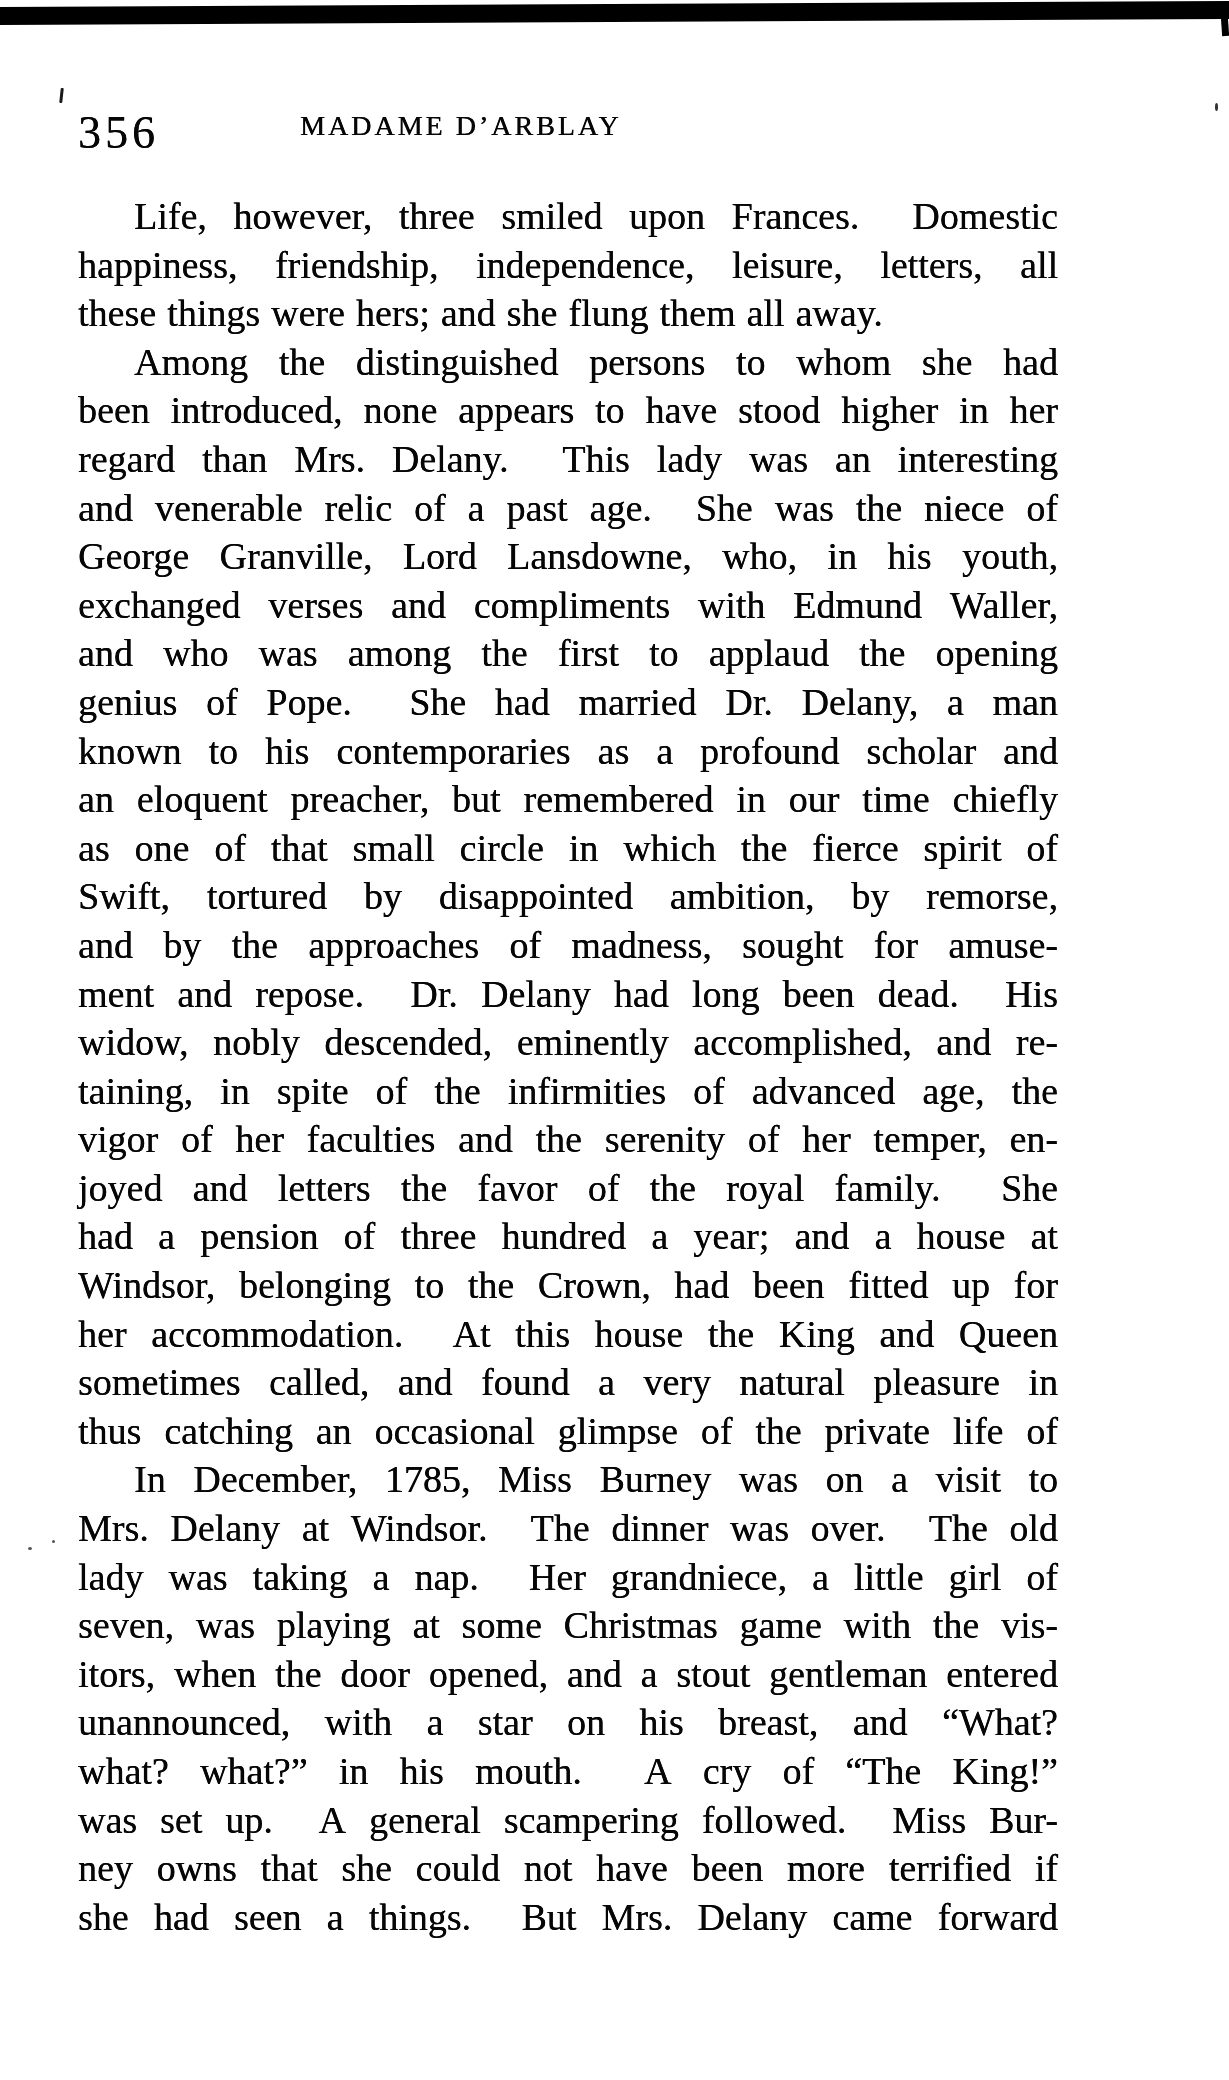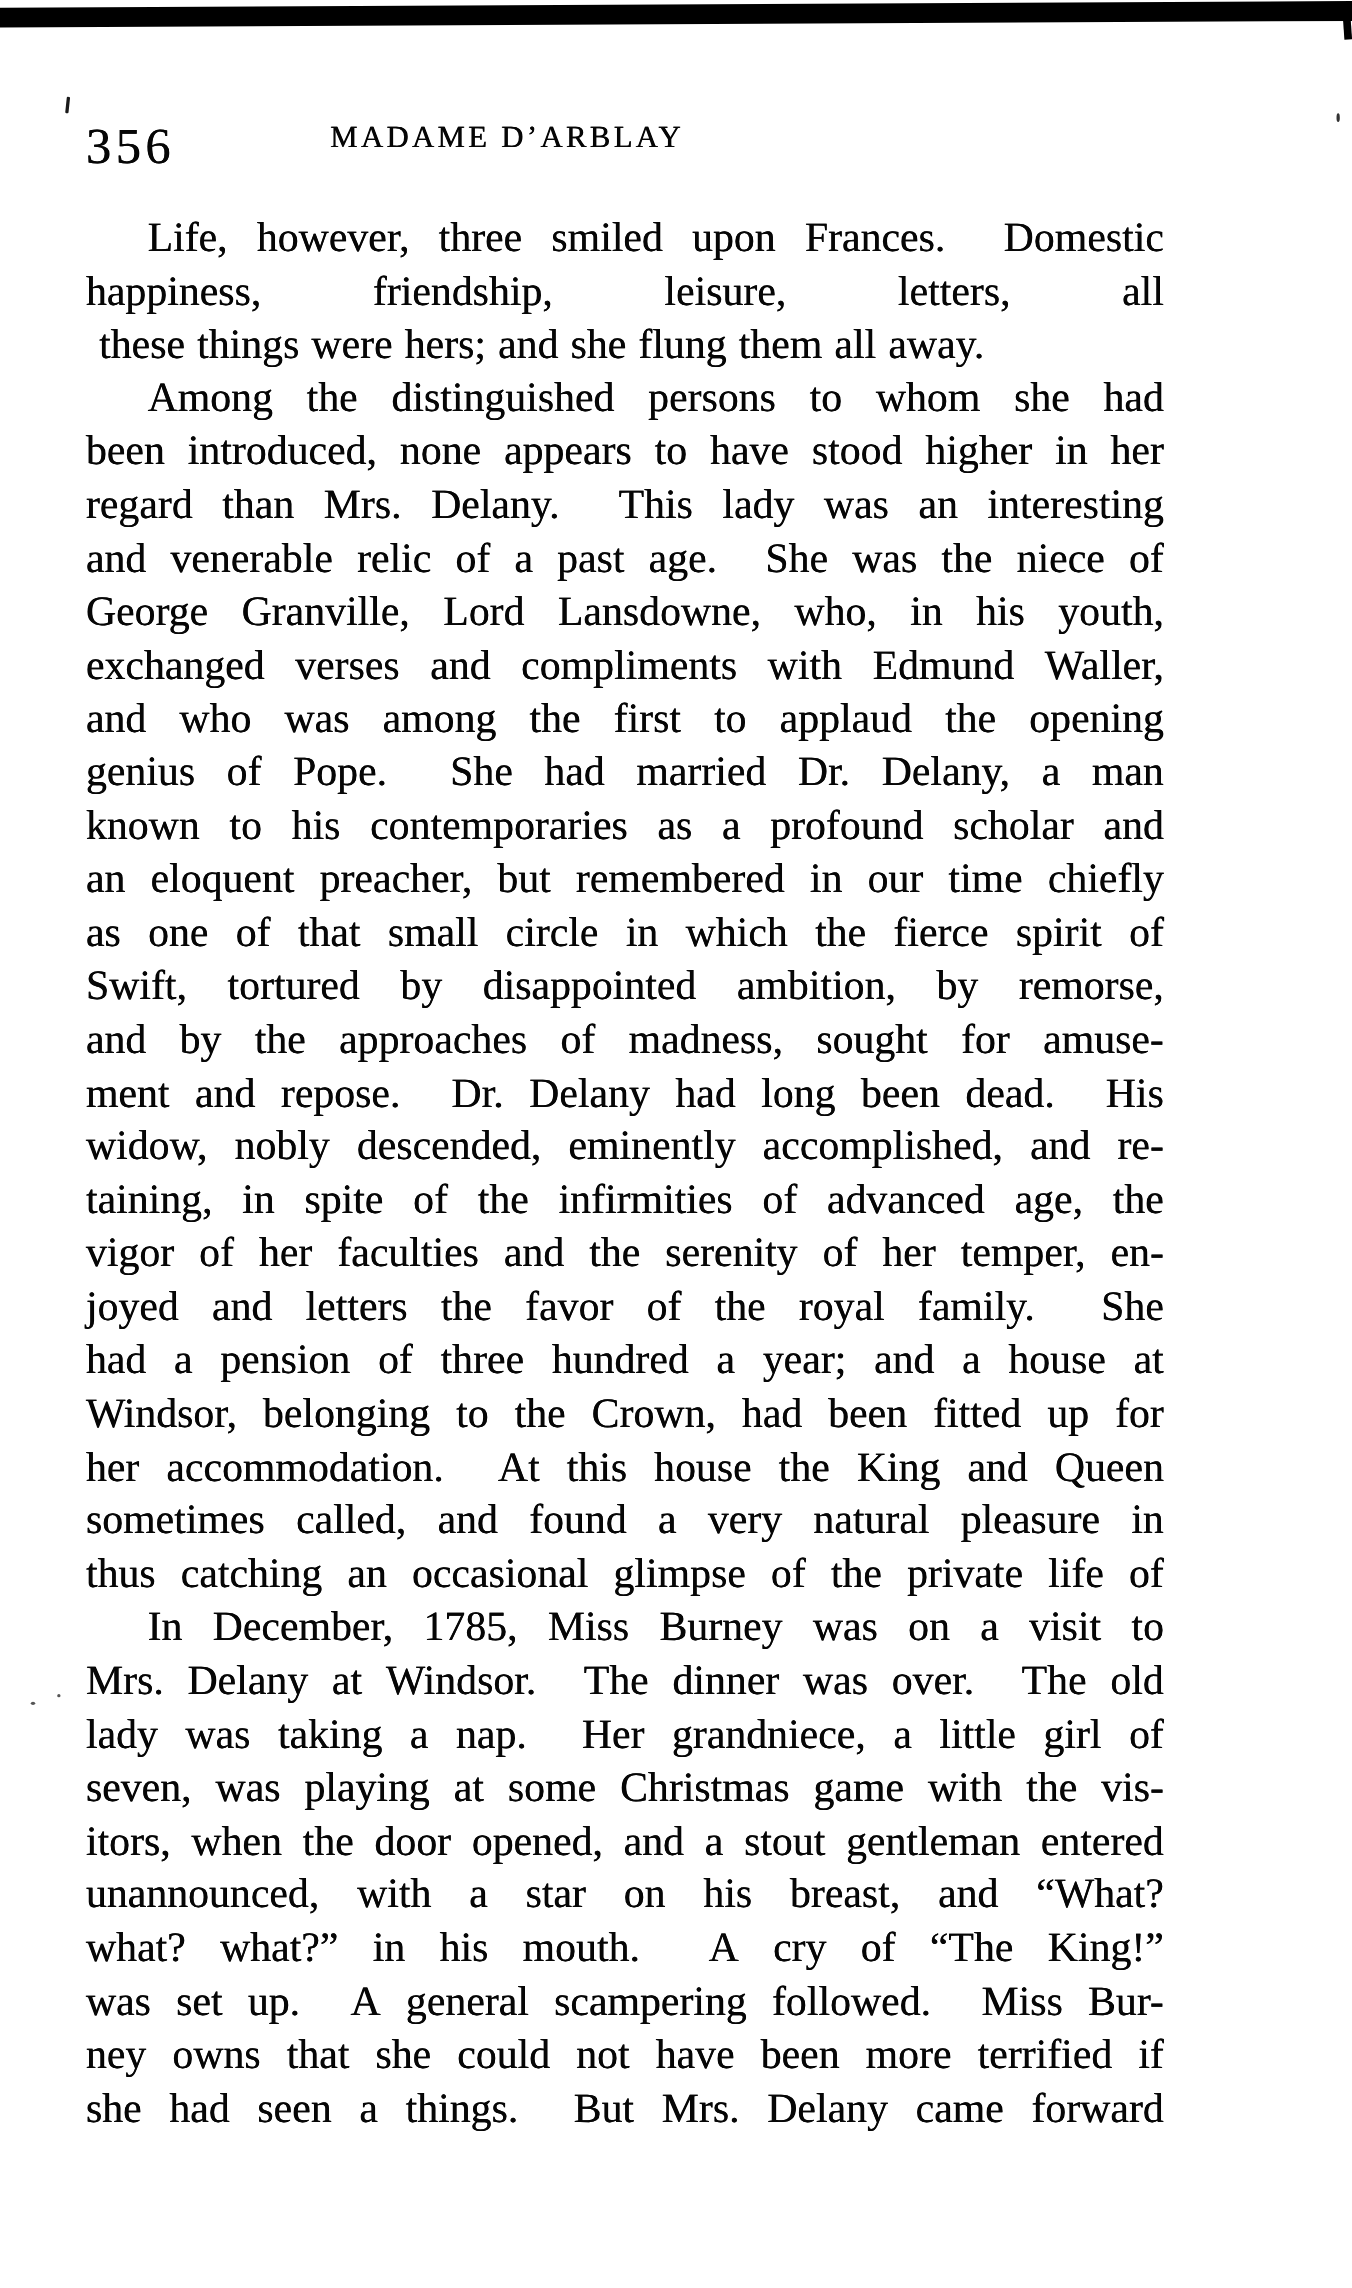--- a/index.html
+++ b/index.html
@@ -60,21 +60,21 @@
   }
   .line {
     display: flex;
     justify-content: space-between;
     height: 48.6px;
     line-height: 48.6px;
     white-space: pre;
   }
   .line span { white-space: pre; }
   .line.indent { padding-left: 56px; }
-  .line.plain { justify-content: flex-start; gap: 11px; margin-left: 12px; }
+  .line.plain { justify-content: flex-start; gap: 11px; }
   
   .tick {
     position: absolute;
     left: 60px;
     top: 88px;
     width: 3px;
     height: 15px;
     background: #1a1a1a;
     transform: rotate(6deg);
     border-radius: 1px;
@@ -88,21 +88,21 @@
 <body>
 
 <div class="page">
   <div class="topbar"></div>
   <div class="topbar-spike"></div>
   <div class="tick"></div>
   <div class="pageno">356</div>
   <div class="title">MADAME D’ARBLAY</div>
   <div class="body">
       <div class="line indent"><span>Life,</span><span>however,</span><span>three</span><span>smiled</span><span>upon</span><span>Frances.</span><span></span><span>Domestic</span></div>
-      <div class="line"><span>happiness,</span><span>friendship,</span><span>leisure,</span><span>letters,</span><span>all</span></div>
+      <div class="line"><span>happiness,</span><span>friendship,</span><span>independence,</span><span>leisure,</span><span>letters,</span><span>all</span></div>
       <div class="line plain"><span>these</span><span>things</span><span>were</span><span>hers;</span><span>and</span><span>she</span><span>flung</span><span>them</span><span>all</span><span>away.</span></div>
       <div class="line indent"><span>Among</span><span>the</span><span>distinguished</span><span>persons</span><span>to</span><span>whom</span><span>she</span><span>had</span></div>
       <div class="line"><span>been</span><span>introduced,</span><span>none</span><span>appears</span><span>to</span><span>have</span><span>stood</span><span>higher</span><span>in</span><span>her</span></div>
       <div class="line"><span>regard</span><span>than</span><span>Mrs.</span><span>Delany.</span><span></span><span>This</span><span>lady</span><span>was</span><span>an</span><span>interesting</span></div>
       <div class="line"><span>and</span><span>venerable</span><span>relic</span><span>of</span><span>a</span><span>past</span><span>age.</span><span></span><span>She</span><span>was</span><span>the</span><span>niece</span><span>of</span></div>
       <div class="line"><span>George</span><span>Granville,</span><span>Lord</span><span>Lansdowne,</span><span>who,</span><span>in</span><span>his</span><span>youth,</span></div>
       <div class="line"><span>exchanged</span><span>verses</span><span>and</span><span>compliments</span><span>with</span><span>Edmund</span><span>Waller,</span></div>
       <div class="line"><span>and</span><span>who</span><span>was</span><span>among</span><span>the</span><span>first</span><span>to</span><span>applaud</span><span>the</span><span>opening</span></div>
       <div class="line"><span>genius</span><span>of</span><span>Pope.</span><span></span><span>She</span><span>had</span><span>married</span><span>Dr.</span><span>Delany,</span><span>a</span><span>man</span></div>
       <div class="line"><span>known</span><span>to</span><span>his</span><span>contemporaries</span><span>as</span><span>a</span><span>profound</span><span>scholar</span><span>and</span></div>

